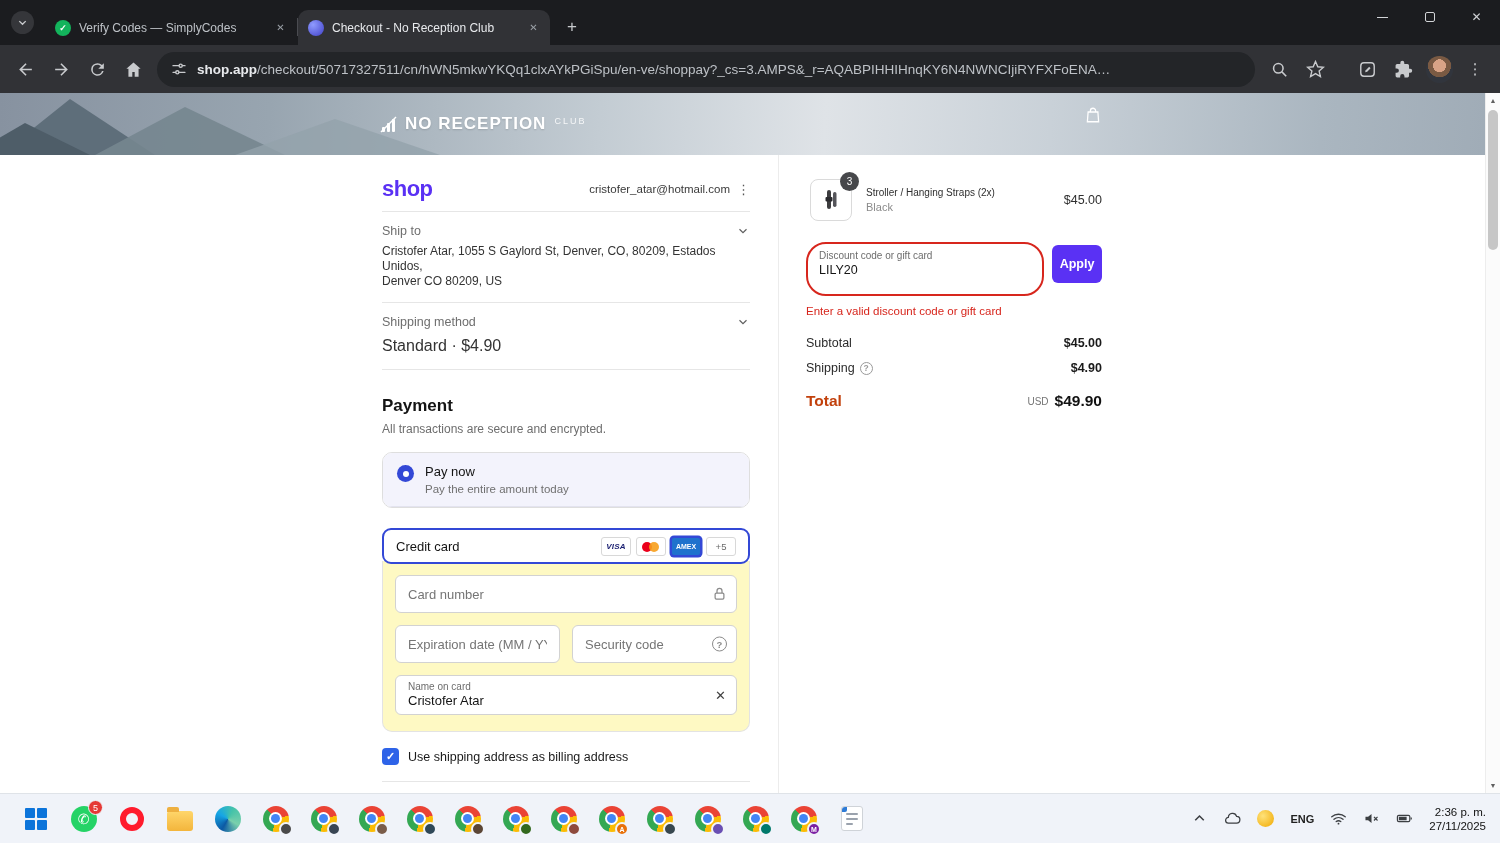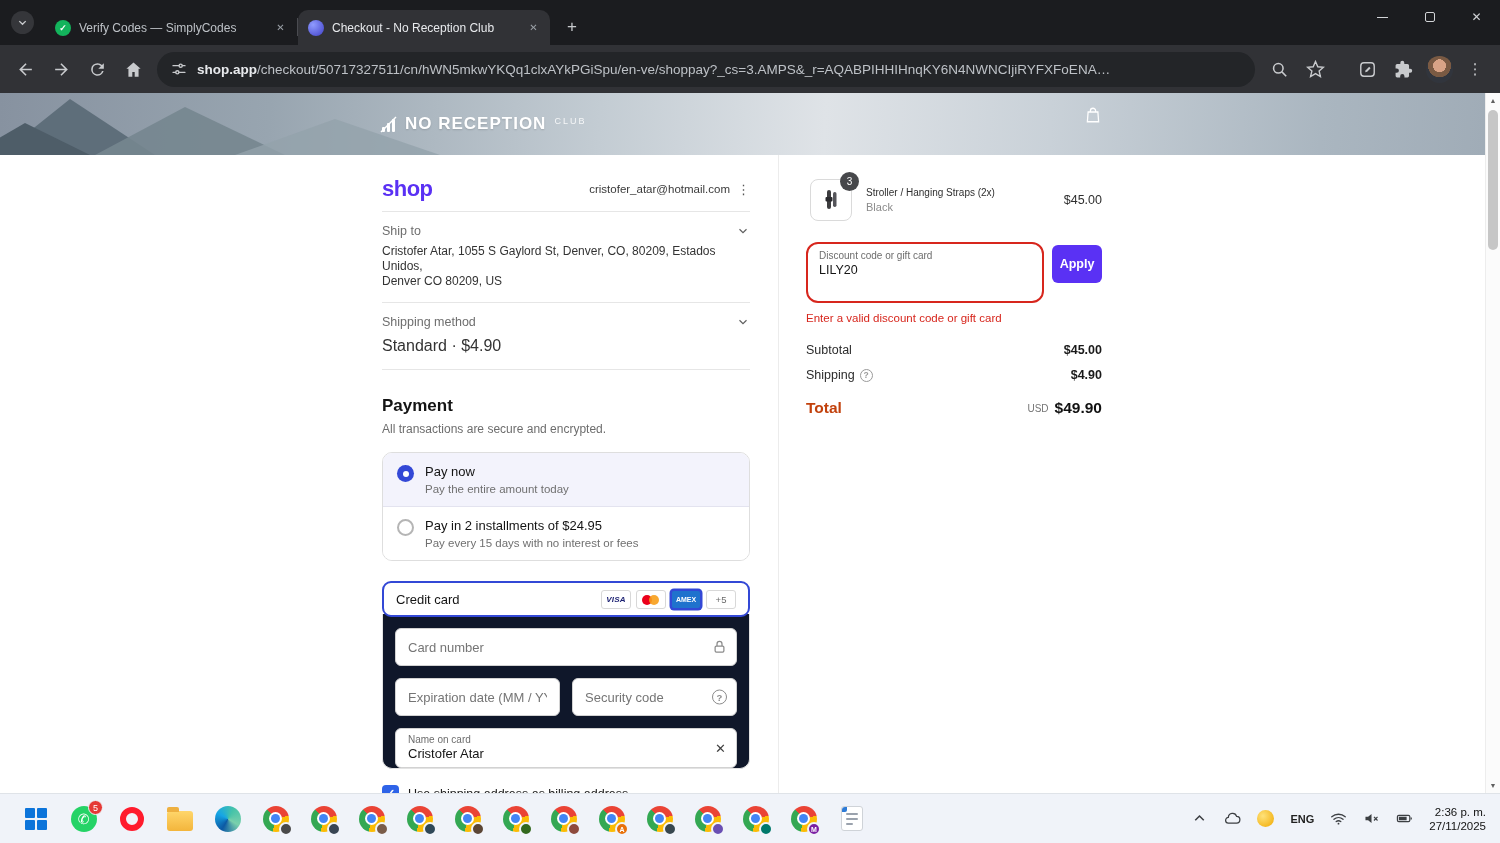--- a/index.html
+++ b/index.html
@@ -102,22 +102,22 @@
   .brand-badge{width:30px;height:19px;border:1px solid #d8d8d8;border-radius:3px;background:#fff;
     display:grid;place-items:center;font-size:8px}
   .badge-visa{color:#1a1f71;font-weight:800;font-style:italic;letter-spacing:.2px}
   .badge-mc{position:relative}
   .badge-mc i{position:absolute;top:4px;width:10px;height:10px;border-radius:50%}
   .badge-mc .c1{left:5px;background:#eb001b}
   .badge-mc .c2{left:12px;background:#f79e1b;opacity:.9}
   .badge-amex{background:#1f72cd;border-color:var(--accent);box-shadow:0 0 0 1.5px var(--accent);color:#fff;font-weight:bold;font-size:7px}
   .badge-more{color:#6b6b6b;font-size:9.5px}
 
-  .cc-body{border:1px solid #e3e3e3;border-top:none;border-radius:0 0 10px 10px;background:#0f172a;
-    padding:14px 12px 0;margin-top:-3px}
+  .cc-body{border:1px solid #e3e3e3;border-top:none;border-radius:0 0 10px 10px;background:#fef9c3;
+    padding:14px 12px 16px;margin-top:-3px}
   .field{position:relative}
   .field input{width:100%;height:38px;border:1px solid #d2d2d2;border-radius:6px;background:#fff;
     padding:0 34px 0 12px;font-size:13px;color:#141414;outline:none}
   .field input::placeholder{color:#757575}
   .field.noicon input{padding-right:12px}
   .field-icon{position:absolute;right:10px;top:50%;transform:translateY(-50%);color:#8b8b8b;display:grid;place-items:center}
   .field-icon svg{width:15px;height:15px}
   .qmark{width:15px;height:15px;border:1.4px solid #8b8b8b;border-radius:50%;color:#8b8b8b;font-size:9.5px;
     display:grid;place-items:center;font-weight:bold}
   .two-col{display:flex;gap:12px;margin-top:12px}
@@ -139,21 +139,21 @@
   .thumb{width:42px;height:42px;border:1px solid #dadada;border-radius:8px;position:relative;background:#fff;
     display:grid;place-items:center;flex:none;margin-left:4px}
   .qty-badge{position:absolute;top:-8px;right:-8px;width:19px;height:19px;border-radius:50%;background:#47484b;
     color:#fff;font-size:10px;display:grid;place-items:center}
   .item-info{flex:1;min-width:0}
   .item-title{font-size:10px;color:#2f2f2f}
   .item-variant{font-size:11px;color:#8b8b8b;margin-top:3px}
   .item-price{font-size:12.5px;color:#2f2f2f}
 
   .discount-row{margin-top:21px;display:flex;gap:8px;align-items:flex-start}
-  .discount-input{flex:1;height:61px;border:2px solid var(--error);border-radius:12px;background:#fff;padding:6px 11px 0}
+  .discount-input{flex:1;height:54px;border:2px solid var(--error);border-radius:20px;background:#fff;padding:6px 11px 0}
   .discount-label{font-size:10px;color:#6d6d6d}
   .discount-value{font-size:12.5px;color:#141414;margin-top:2px}
   .apply-btn{width:50px;height:38px;margin-top:3px;background:var(--purple);border:none;border-radius:6px;
     color:#fff;font-size:12.5px;font-weight:bold}
   .disc-error{margin-top:9px;font-size:11.5px;color:var(--error)}
 
   .trow{display:flex;align-items:center;font-size:12.5px;color:#2b2b2b}
   .trow.first{margin-top:19px}
   .trow + .trow{margin-top:11px}
   .trow-label{display:flex;align-items:center;gap:5px}
@@ -367,27 +367,20 @@
         <div class="pay-sub">All transactions are secure and encrypted.</div>
 
         <div class="options">
           <div class="option selected">
             <span class="radio on"></span>
             <span>
               <span class="o-label" style="display:block">Pay now</span>
               <span class="o-desc" style="display:block">Pay the entire amount today</span>
             </span>
           </div>
-          <div class="option">
-            <span class="radio"></span>
-            <span>
-              <span class="o-label" style="display:block">Pay in 2 installments of $24.95</span>
-              <span class="o-desc" style="display:block">Pay every 15 days with no interest or fees</span>
-            </span>
-          </div>
         </div>
 
         <div class="cc-header">
           <span class="cc-label">Credit card</span>
           <span class="brands">
             <span class="brand-badge badge-visa">VISA</span>
             <span class="brand-badge badge-mc">
                 <i class="c1"></i>
                 <i class="c2"></i>
               </span>

